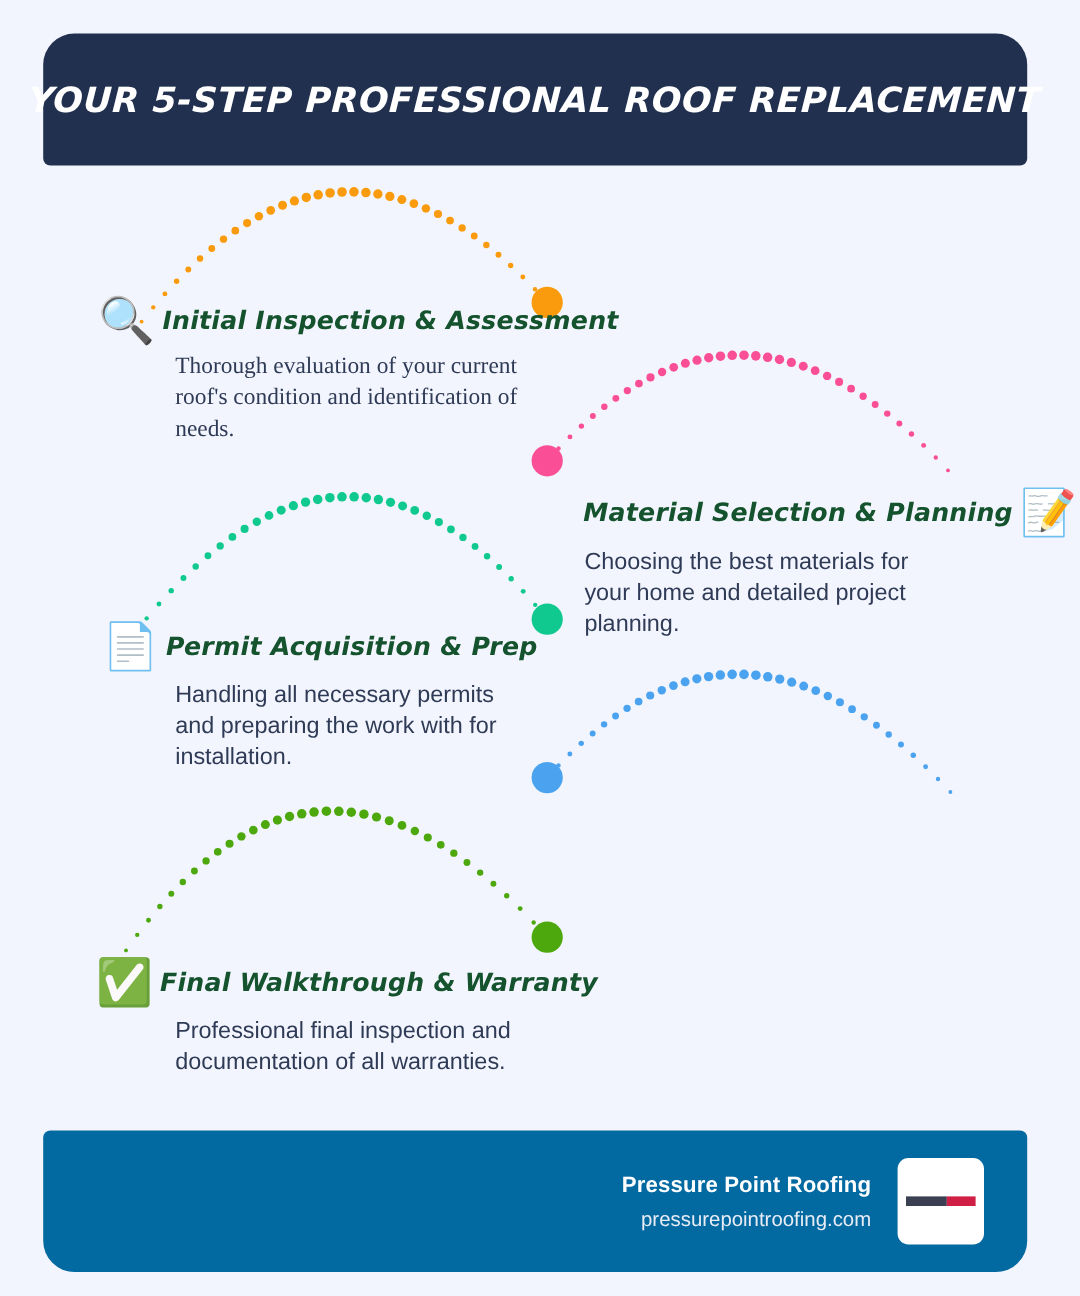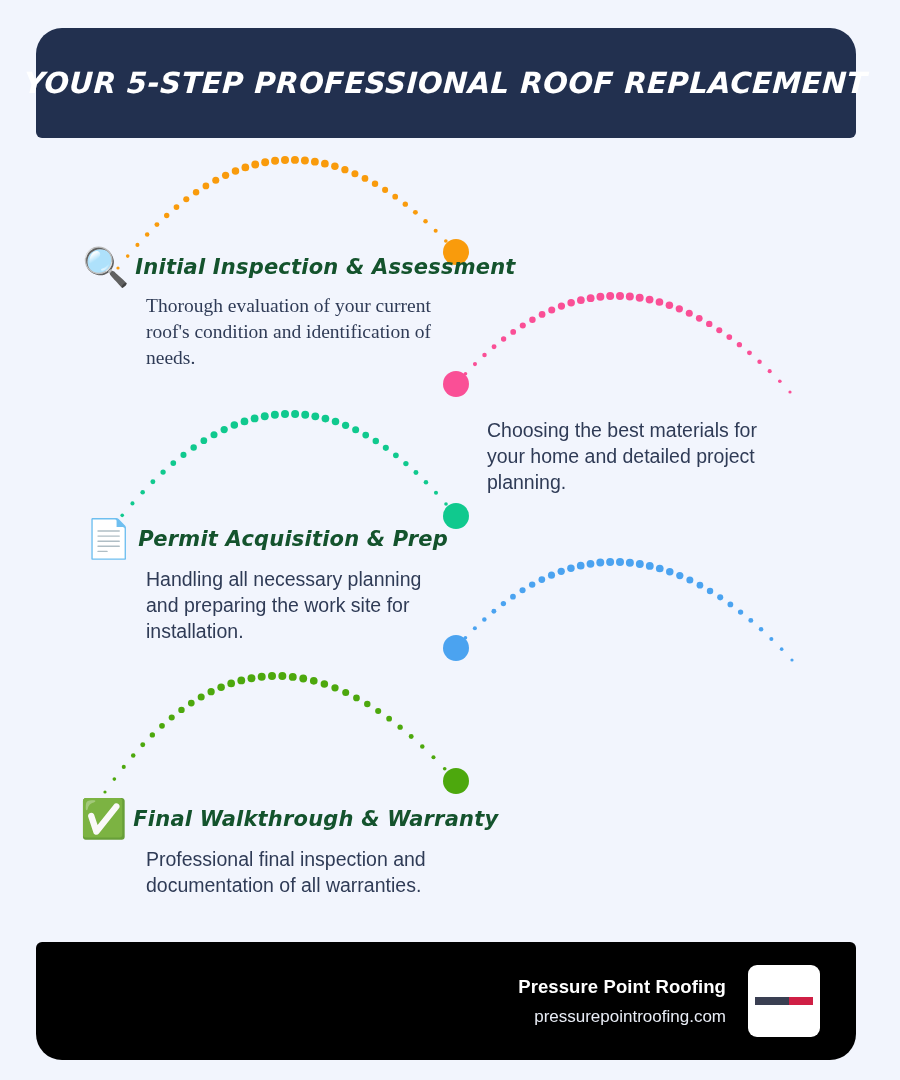--- a/index.html
+++ b/index.html
@@ -109,21 +109,21 @@
   #step-5 { left: 80px;  top: 800px; }
   #step-5 .step-desc { margin-left: 66px; margin-top: 9px; max-width: 295px; }
 
   
   .footer-bar {
     position: absolute;
     left: 36px;
     top: 942px;
     width: 820px;
     height: 118px;
-    background: #000000;
+    background: #0369a1;
     border-radius: 6px 6px 26px 26px;
     box-sizing: border-box;
     display: flex;
     align-items: center;
     justify-content: flex-end;
     padding-right: 36px;
     gap: 22px;
   }
   .footer-text {
     text-align: right;
@@ -359,29 +359,33 @@
 
   <div class="step" id="step-1">
     <div class="step-head">
       <span class="step-icon">🔍</span>
       <span class="step-title">Initial Inspection &amp; Assessment</span>
     </div>
     <div class="step-desc">Thorough evaluation of your current roof's condition and identification of needs.</div>
   </div>
 
   <div class="step" id="step-2">
+    <div class="step-head">
+      <span class="step-title">Material Selection &amp; Planning</span>
+      <span class="step-icon">📝</span>
+    </div>
     <div class="step-desc">Choosing the best materials for your home and detailed project planning.</div>
   </div>
 
   <div class="step" id="step-3">
     <div class="step-head">
       <span class="step-icon">📄</span>
       <span class="step-title">Permit Acquisition &amp; Prep</span>
     </div>
-    <div class="step-desc">Handling all necessary planning and preparing the work site for installation.</div>
+    <div class="step-desc">Handling all necessary permits and preparing the work with for installation.</div>
   </div>
 
 
   <div class="step" id="step-5">
     <div class="step-head">
       <span class="step-icon">✅</span>
       <span class="step-title">Final Walkthrough &amp; Warranty</span>
     </div>
     <div class="step-desc">Professional final inspection and documentation of all warranties.</div>
   </div>

